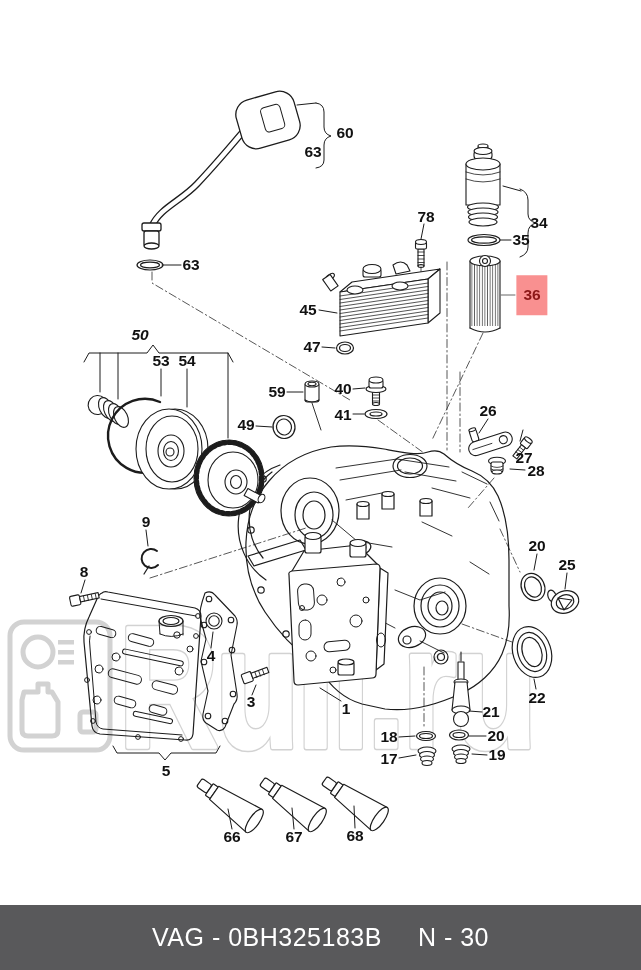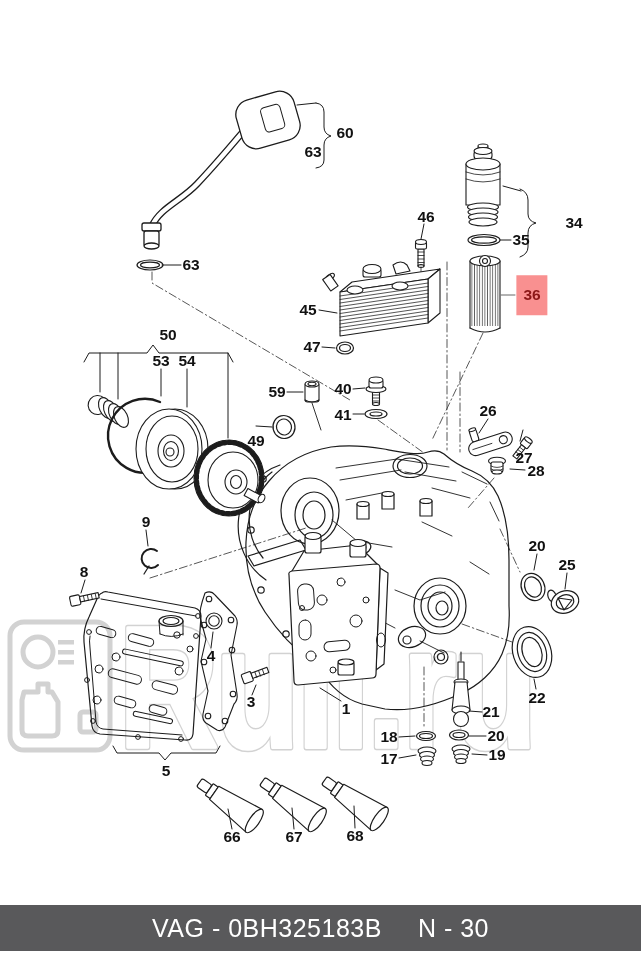--- a/index.html
+++ b/index.html
@@ -2,21 +2,21 @@
 <html style="--hl-bg: #f99090; --hl-tx: #8b1717; --footer-bg: #59595b;"><head>
 <meta charset="utf-8">
 <style>
   html,body{margin:0;padding:0;background:#fff;}
   .stage{position:relative;width:641px;height:970px;background:#fff;overflow:hidden;
          font-family:"Liberation Sans",sans-serif;}
   svg{position:absolute;left:0;top:0;}
   .lbl{position:absolute;transform:translate(-50%,-50%);font-weight:bold;font-size:15.5px;
        color:#111;line-height:1;white-space:nowrap;z-index:5;}
   .lbl.hl{background:var(--hl-bg,#f99090);color:var(--hl-tx,#8b1717);padding:12px 7px;}
-  .footer{position:absolute;left:0;top:905px;width:641px;height:46px;
+  .footer{position:absolute;left:0;top:905px;width:641px;height:65px;
           background:var(--footer-bg,#59595b);display:flex;align-items:center;
           justify-content:center;gap:36px;color:#fff;font-size:25px;letter-spacing:0.5px;z-index:6;}
   .wm-outer{stroke:#d2d2d2;stroke-width:6.5;fill:none;}
   .wm-inner{stroke:#fff;stroke-width:3.6;fill:#fff;}
   .wm-text{font-family:"Liberation Sans",sans-serif;font-weight:bold;font-size:173px;letter-spacing:-4px;}
 </style>
 </head>
 <body>
 
 <div class="stage">
@@ -434,33 +434,33 @@
     <path d="M320,688 L341,701"></path>
     <path d="M113,746 L117,753 L159,753 L165,760 L171,753 L216,753 L220,746"></path>
     <path d="M228,809 L232,829 M292,808 L294,829 M354,806 L355,828"></path>
   </g>
 </svg>
 
 <div>
       <div class="lbl" style="left: 345px; top: 133px;">60</div>
       <div class="lbl" style="left: 313px; top: 152px;">63</div>
       <div class="lbl" style="left: 191px; top: 265px;">63</div>
-      <div class="lbl" style="left: 426px; top: 217px;">46</div>
-      <div class="lbl" style="left: 574px; top: 223px;">34</div>
+      <div class="lbl" style="left: 426px; top: 217px;">78</div>
+      <div class="lbl" style="left: 539px; top: 223px;">34</div>
       <div class="lbl" style="left: 521px; top: 240px;">35</div>
       <div class="lbl hl" style="left: 532px; top: 295px;">36</div>
       <div class="lbl" style="left: 308px; top: 310px;">45</div>
       <div class="lbl" style="left: 312px; top: 347px;">47</div>
-      <div class="lbl" style="left: 168px; top: 335px;">50</div>
+      <div class="lbl" style="left: 140px; top: 335px; font-style: italic;">50</div>
       <div class="lbl" style="left: 161px; top: 361px;">53</div>
       <div class="lbl" style="left: 187px; top: 361px;">54</div>
       <div class="lbl" style="left: 277px; top: 392px;">59</div>
       <div class="lbl" style="left: 343px; top: 389px;">40</div>
       <div class="lbl" style="left: 343px; top: 415px;">41</div>
-      <div class="lbl" style="left: 256px; top: 425px; margin-top: 16px;">49</div>
+      <div class="lbl" style="left: 246px; top: 425px;">49</div>
       <div class="lbl" style="left: 488px; top: 411px;">26</div>
       <div class="lbl" style="left: 524px; top: 422px; margin-top: 36px;">27</div>
       <div class="lbl" style="left: 536px; top: 471px;">28</div>
       <div class="lbl" style="left: 146px; top: 522px;">9</div>
       <div class="lbl" style="left: 84px; top: 572px;">8</div>
       <div class="lbl" style="left: 537px; top: 546px;">20</div>
       <div class="lbl" style="left: 567px; top: 565px;">25</div>
       <div class="lbl" style="left: 211px; top: 656px;">4</div>
       <div class="lbl" style="left: 251px; top: 702px;">3</div>
       <div class="lbl" style="left: 346px; top: 709px;">1</div>

